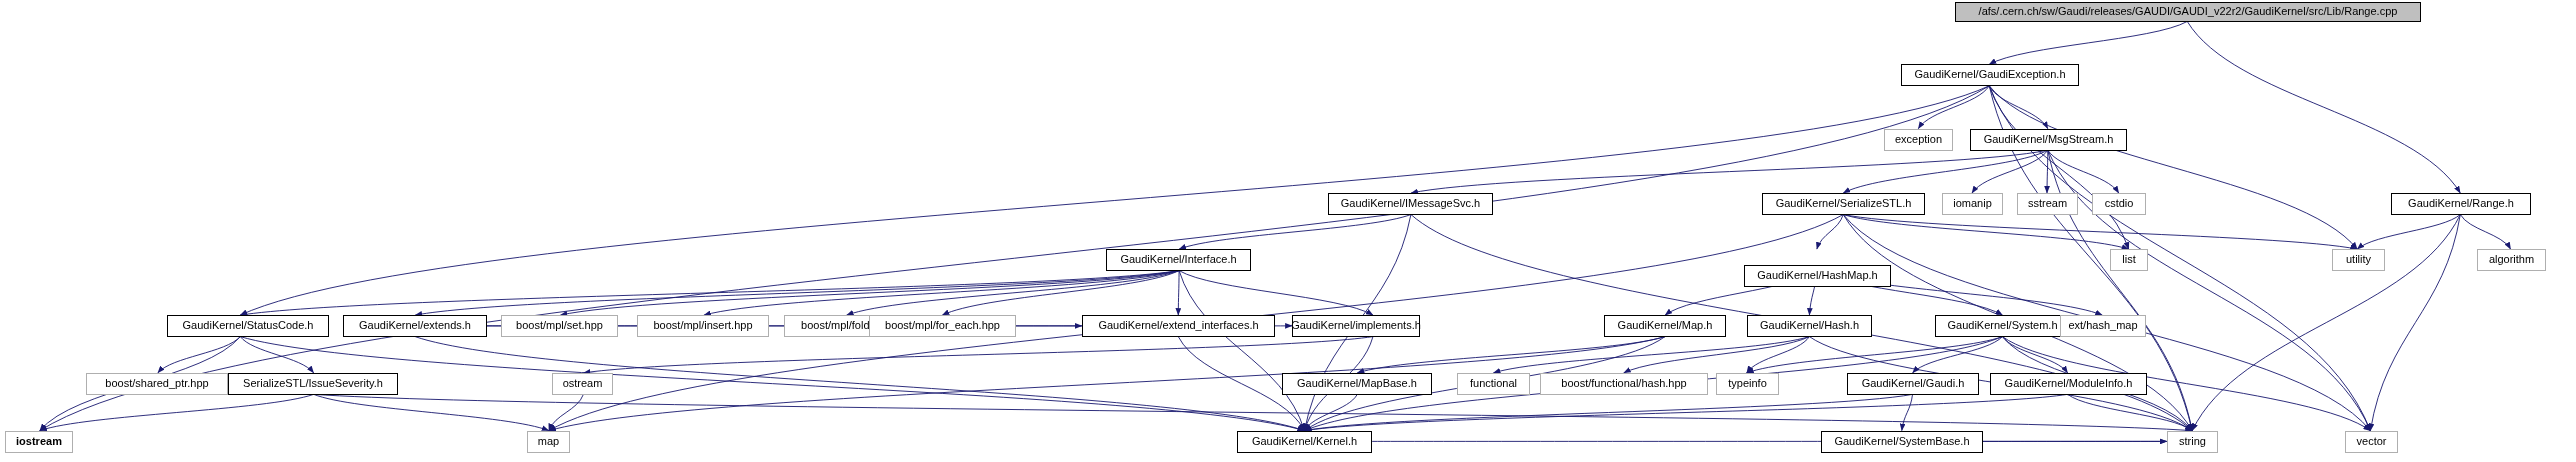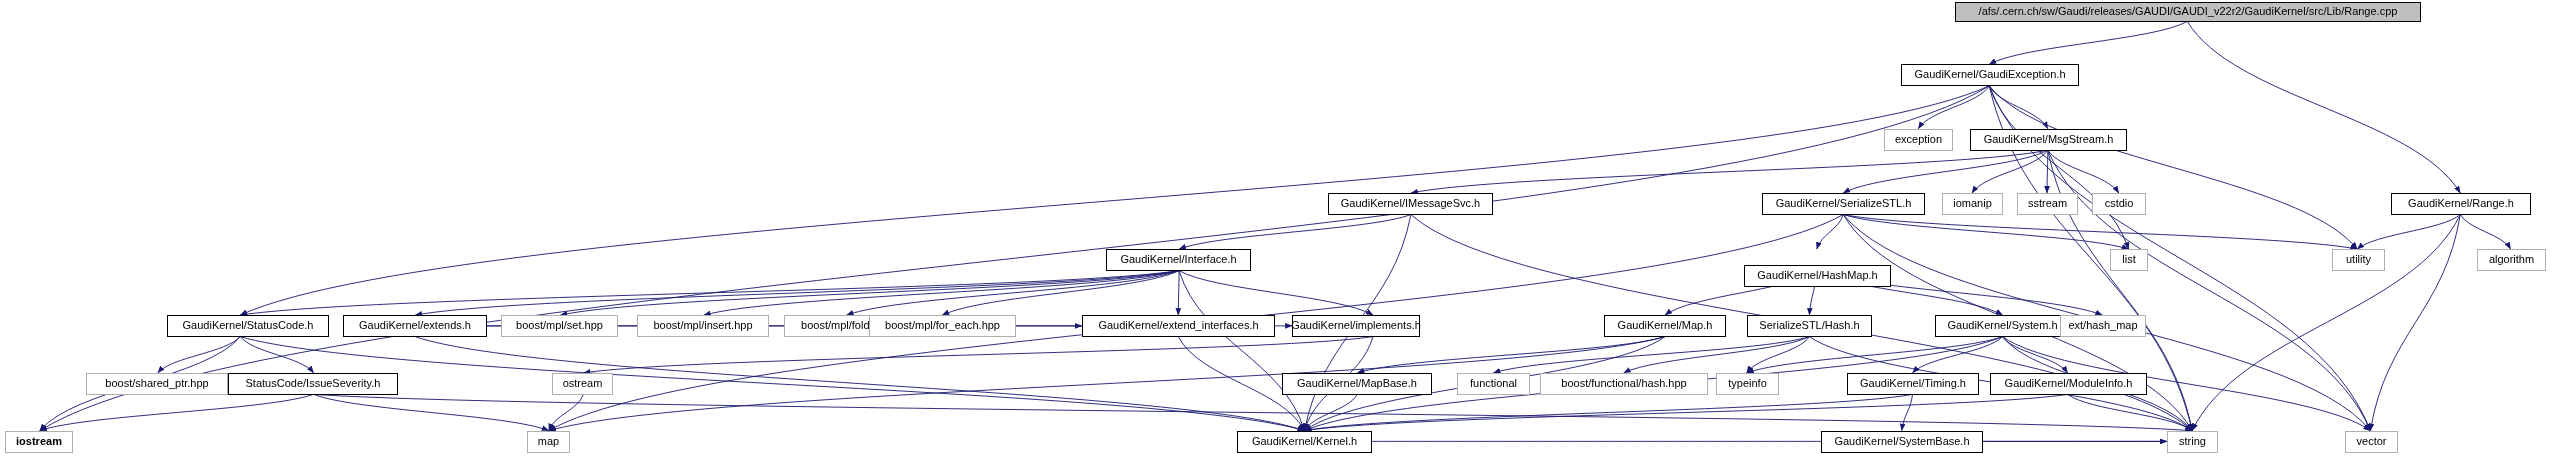--- a/index.html
+++ b/index.html
@@ -210,51 +210,51 @@
       <div class="gnode hdr" style="left: 1082px; top: 315px; width: 193px;">
         <span class="lbl">GaudiKernel/extend_interfaces.h</span>
       </div>
       <div class="gnode hdr" style="left: 1292px; top: 315px; width: 128px;">
         <span class="lbl">GaudiKernel/implements.h</span>
       </div>
       <div class="gnode hdr" style="left: 1604px; top: 315px; width: 122px;">
         <span class="lbl">GaudiKernel/Map.h</span>
       </div>
       <div class="gnode hdr" style="left: 1747px; top: 315px; width: 125px;">
-        <span class="lbl">SerializeSTL/Hash.h</span>
+        <span class="lbl">GaudiKernel/Hash.h</span>
       </div>
       <div class="gnode hdr" style="left: 1935px; top: 315px; width: 135px;">
         <span class="lbl">GaudiKernel/System.h</span>
       </div>
       <div class="gnode" style="left: 2060px; top: 315px; width: 86px;">
         <span class="lbl">ext/hash_map</span>
       </div>
       <div class="gnode" style="left: 86px; top: 373px; width: 142px;">
         <span class="lbl">boost/shared_ptr.hpp</span>
       </div>
       <div class="gnode hdr" style="left: 228px; top: 373px; width: 170px;">
-        <span class="lbl">StatusCode/IssueSeverity.h</span>
+        <span class="lbl">SerializeSTL/IssueSeverity.h</span>
       </div>
       <div class="gnode" style="left: 552px; top: 373px; width: 61px;">
         <span class="lbl">ostream</span>
       </div>
       <div class="gnode hdr" style="left: 1282px; top: 373px; width: 150px;">
         <span class="lbl">GaudiKernel/MapBase.h</span>
       </div>
       <div class="gnode" style="left: 1457px; top: 373px; width: 73px;">
         <span class="lbl">functional</span>
       </div>
       <div class="gnode" style="left: 1540px; top: 373px; width: 168px;">
         <span class="lbl">boost/functional/hash.hpp</span>
       </div>
       <div class="gnode" style="left: 1716px; top: 373px; width: 63px;">
         <span class="lbl">typeinfo</span>
       </div>
       <div class="gnode hdr" style="left: 1847px; top: 373px; width: 132px;">
-        <span class="lbl">GaudiKernel/Timing.h</span>
+        <span class="lbl">GaudiKernel/Gaudi.h</span>
       </div>
       <div class="gnode hdr" style="left: 1990px; top: 373px; width: 157px;">
         <span class="lbl">GaudiKernel/ModuleInfo.h</span>
       </div>
       <div class="gnode" style="left: 5px; top: 431px; width: 68px; font-weight: bold;">
         <span class="lbl">iostream</span>
       </div>
       <div class="gnode" style="left: 527px; top: 431px; width: 43px;">
         <span class="lbl">map</span>
       </div>

